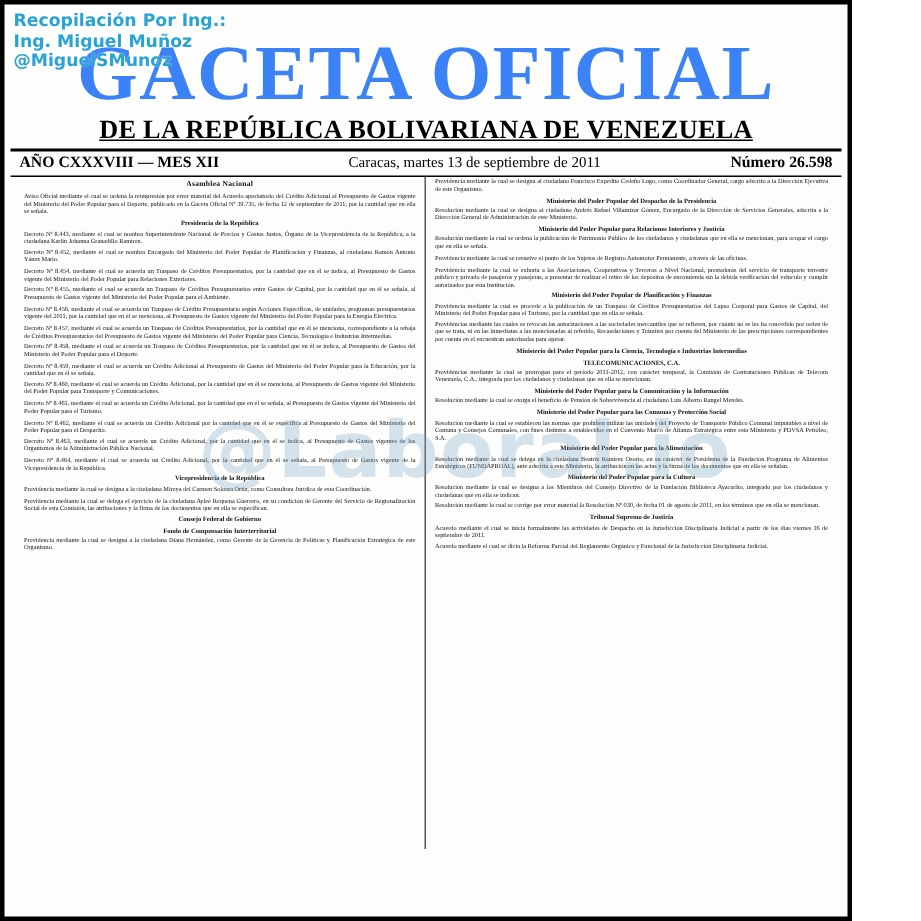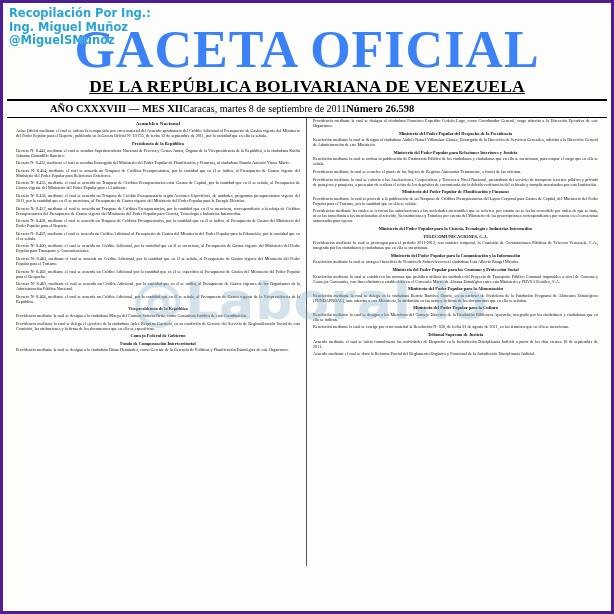--- a/index.html
+++ b/index.html
@@ -9,24 +9,24 @@
   }
   body {
     width: 614px;
     height: 614px;
     font-family: "Liberation Serif", serif;
     overflow: hidden;
     position: relative;
   }
   .page {
     position: relative;
-    width: 614px;
+    width: 568px;
     height: 614px;
     background: #fdfdfb;
-    border: 3px solid #4c1d95;
+    border: 3px solid #000000;
     box-sizing: border-box;
     overflow: hidden;
   }
   
   .annotation {
     position: absolute;
     top: 4px;
     left: 6px;
     z-index: 40;
     color: #29a3d4;
@@ -85,27 +85,27 @@
   .rule-thick {
     border-top: 2px solid #000;
     margin: 3px 4px 0 4px;
   }
   .rule-thin {
     border-top: 1px solid #000;
     margin: 1px 4px 0 4px;
   }
   .issue-line {
     display: flex;
+    justify-content: space-between;
     align-items: baseline;
     font-family: "Liberation Serif", serif;
     font-weight: bold;
     font-size: 10.5px;
     padding: 2px 10px 2px 10px;
     color: #000;
-    margin-left: 37px;
   }
   .issue-line .center {
     font-weight: normal;
     font-size: 10px;
   }
   
   .sumario {
     text-align: center;
     font-family: "Liberation Serif", serif;
     font-weight: bold;
@@ -165,21 +165,21 @@
 
   <div class="wm-big">@Laboral.io</div>
 
   <div class="masthead">
     <div class="gaceta-title">GACETA OFICIAL</div>
     <div class="gaceta-sub">DE LA REPÚBLICA BOLIVARIANA DE VENEZUELA</div>
   </div>
   <div class="rule-thick"></div>
   <div class="issue-line">
     <span>AÑO CXXXVIII — MES XII</span>
-    <span class="center">Caracas, martes 8 de septiembre de 2011</span>
+    <span class="center">Caracas, martes 13 de septiembre de 2011</span>
     <span>Número 26.598</span>
   </div>
   <div class="rule-thin"></div>
 
 
   <div class="cols">
     <div class="col left">
       <div class="sec-head">Asamblea Nacional</div>
       <div class="entry">Aviso Oficial mediante el cual se ordena la reimpresión por error material del Acuerdo aprobatorio del Crédito Adicional al Presupuesto de Gastos vigente del Ministerio del Poder Popular para el Deporte, publicado en la Gaceta Oficial Nº 39.735, de fecha 12 de septiembre de 2011, por la cantidad que en ella se señala.</div>
       <div class="sec-sub">Presidencia de la República</div>

